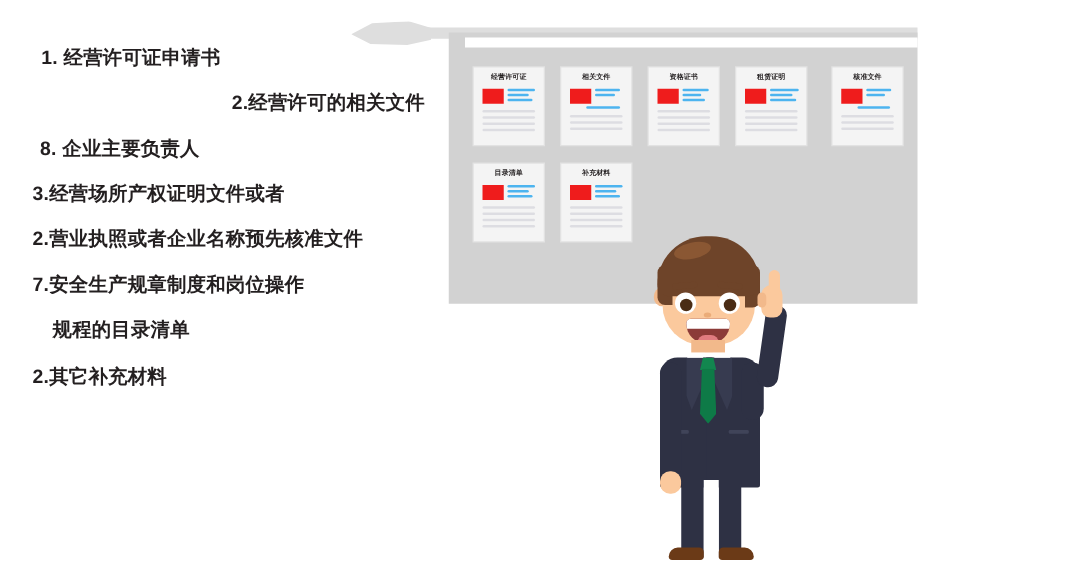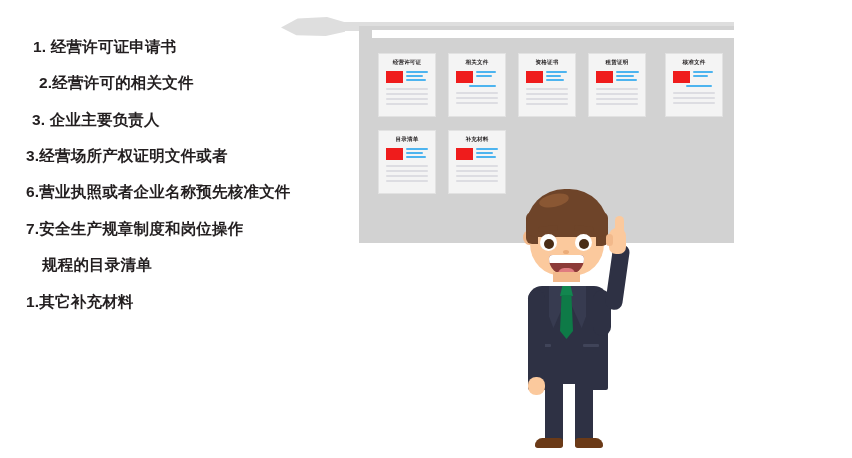--- a/index.html
+++ b/index.html
@@ -29,21 +29,21 @@
     font-weight: 700;
     line-height: 1.12;
     margin-bottom: 19px;
     white-space: nowrap;
     letter-spacing: 0.2px;
   }
   .check-item.indent {
     padding-left: 42px;
   }
   .check-item.c1 { padding-left: 33px; }
-  .check-item.c2 { padding-left: 39px; }
+  .check-item.c2 { padding-left: 39px; text-align: right; }
   .check-item.c3 { padding-left: 32px; }
   .check-item.c4 { padding-left: 26px; }
   .check-item.c5 { padding-left: 26px; }
   .check-item.c6 { padding-left: 26px; }
   .check-item.c7 { padding-left: 26px; }
 
   
   #board-group {
     position: absolute;
     left: 281px;
@@ -374,26 +374,26 @@
   .shoe.r { left: 78px; }
 </style>
 </head>
 <body>
 
 <div id="canvas">
 
   <div id="checklist">
     <div class="check-item c1">1. 经营许可证申请书</div>
     <div class="check-item c2">2.经营许可的相关文件</div>
-    <div class="check-item c3">3. 企业主要负责人</div>
+    <div class="check-item c3">8. 企业主要负责人</div>
     <div class="check-item c4">3.经营场所产权证明文件或者</div>
-    <div class="check-item c5">6.营业执照或者企业名称预先核准文件</div>
+    <div class="check-item c5">2.营业执照或者企业名称预先核准文件</div>
     <div class="check-item c6">7.安全生产规章制度和岗位操作</div>
     <div class="check-item indent">规程的目录清单</div>
-    <div class="check-item c7">1.其它补充材料</div>
+    <div class="check-item c7">2.其它补充材料</div>
   </div>
 
   <div id="board-group">
 
     <div class="rail-cap left"></div>
     <div class="rail-cap right"></div>
     <div class="rail-bar"></div>
 
     <div class="board-body">
       <div class="board-title-strip"></div>

